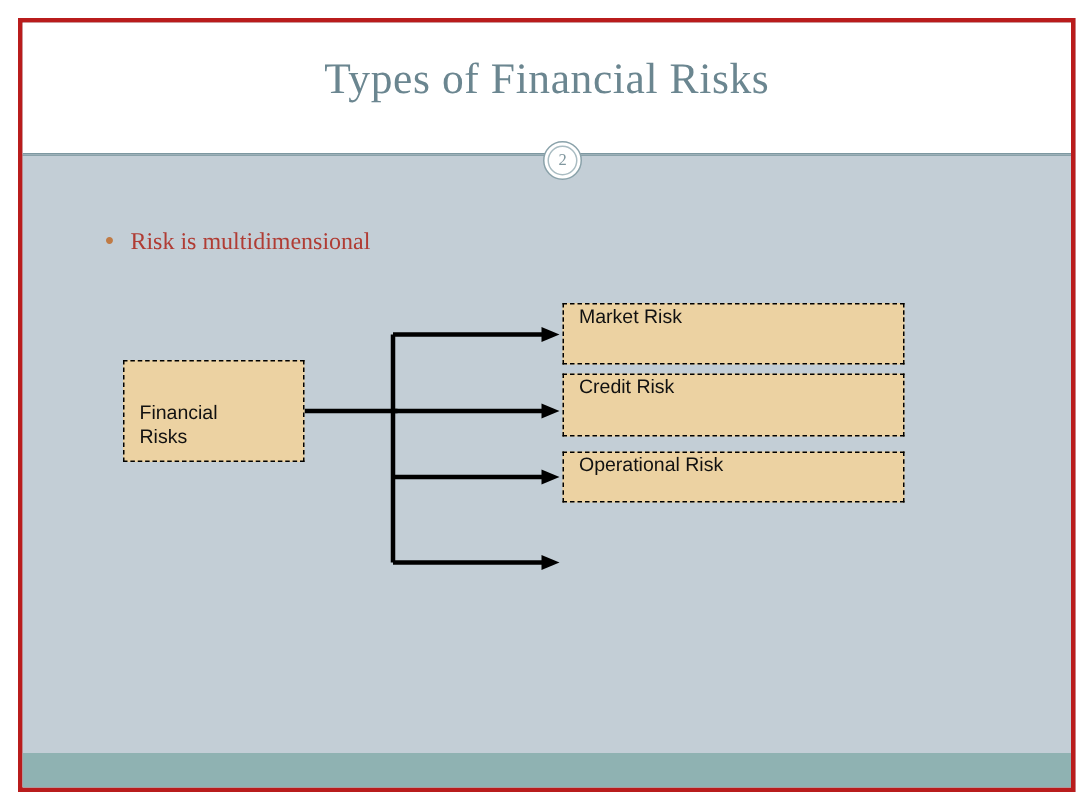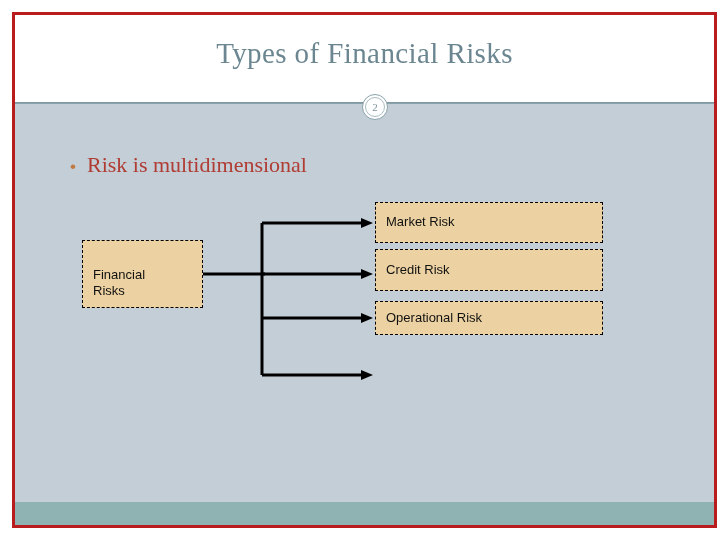--- a/index.html
+++ b/index.html
@@ -125,41 +125,40 @@
     align-items: baseline;
   }
   #bullet-glyph {
     font-size: 17px;
     line-height: 1;
     color: #c07b45;
     margin-right: 11px;
   }
   #bullet-text {
     font-family: "Liberation Serif", serif;
-    font-size: 22px;
+    font-size: 16px;
     color: #b03c34;
     white-space: nowrap;
   }
 
   
   #diagram {
     position: absolute;
     left: 0;
     top: 0;
     width: 695px;
     height: 427px;
   }
 
   .node {
     position: absolute;
     background: #ecd2a2;
     border: 1px dashed #000000;
     box-sizing: border-box;
     display: flex;
-    align-items: center;
   }
   .node-label {
     font-family: "Liberation Sans", sans-serif;
     font-size: 13px;
     color: #111111;
     padding-left: 10px;
     line-height: 1.25;
     white-space: pre-line;
   }
 

